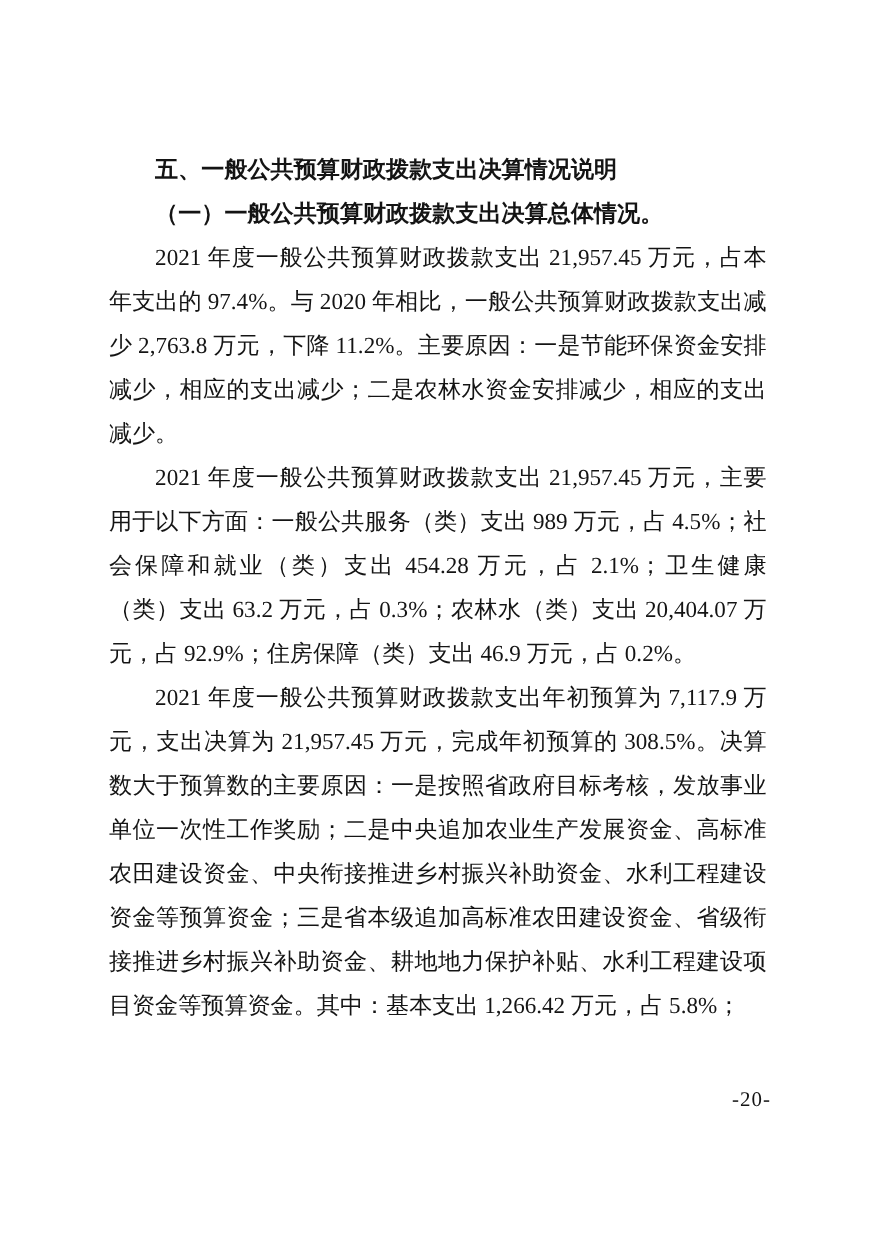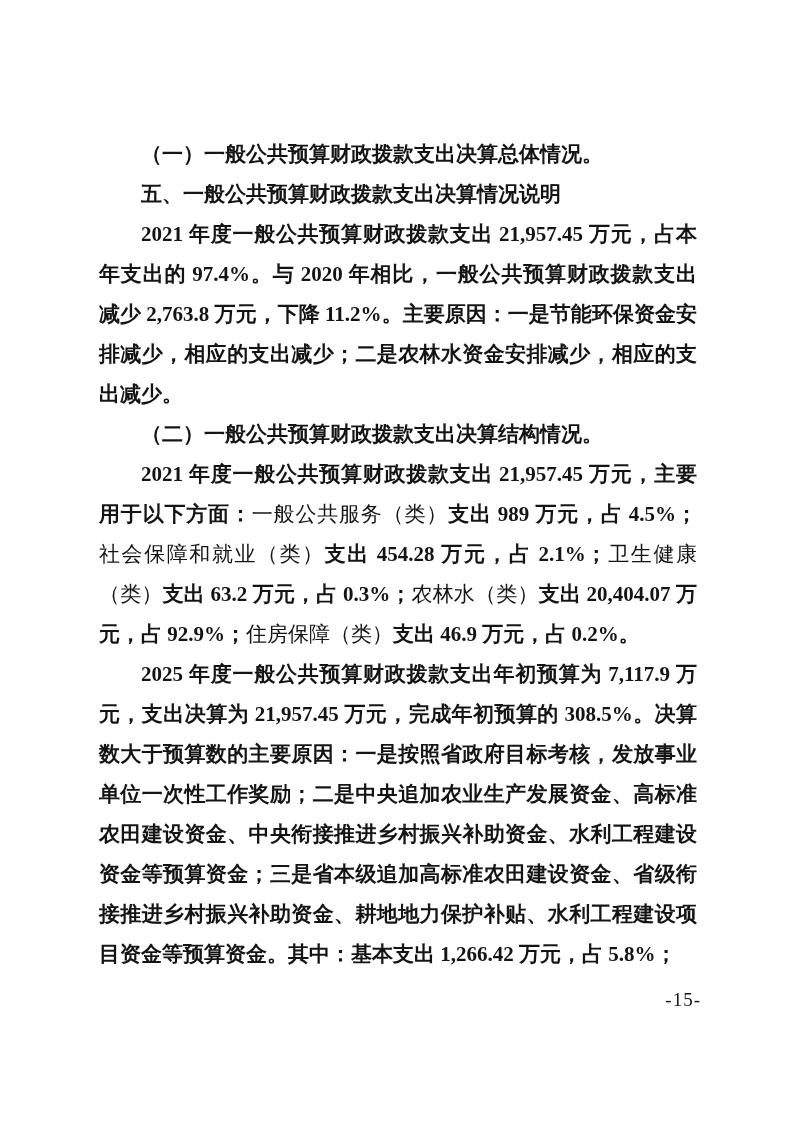--- a/index.html
+++ b/index.html
@@ -28,41 +28,40 @@
   .block {
     text-indent: 2em;
     margin: 0;
     padding: 0;
   }
   .block.heading-1 .run,
   .block.heading-2 .run {
     font-weight: 700;
   }
   .run {
-    font-weight: 700;
+    font-weight: 400;
   }
   .run.bold {
     font-weight: 400;
   }
   .page-number {
     position: absolute;
     top: 988px;
     right: 93px;
     font-size: 19px;
     line-height: 24px;
     letter-spacing: 1px;
     color: #141414;
   }
 </style>
 </head>
 <body>
 
 <div class="page">
   <div class="content">
+      <div class="block heading-1"><span class="run bold">五、一般公共预算财政拨款支出决算情况说明</span></div>
       <div class="block heading-2"><span class="run bold">（一）一般公共预算财政拨款支出决算总体情况。</span></div>
-      <div class="block heading-1"><span class="run bold">五、一般公共预算财政拨款支出决算情况说明</span></div>
       <div class="block paragraph"><span class="run">2021 年度一般公共预算财政拨款支出 21,957.45 万元，占本年支出的 97.4%。与 2020 年相比，一般公共预算财政拨款支出减少 2,763.8 万元，下降 11.2%。主要原因：一是节能环保资金安排减少，相应的支出减少；二是农林水资金安排减少，相应的支出减少。</span></div>
-      <div class="block heading-2"><span class="run bold">（二）一般公共预算财政拨款支出决算结构情况。</span></div>
       <div class="block paragraph"><span class="run">2021 年度一般公共预算财政拨款支出 21,957.45 万元，主要用于以下方面：</span><span class="run bold">一般公共服务（类）</span><span class="run">支出 989 万元，占 4.5%；</span><span class="run bold">社会保障和就业（类）</span><span class="run">支出 454.28 万元，占 2.1%；</span><span class="run bold">卫生健康（类）</span><span class="run">支出 63.2 万元，占 0.3%；</span><span class="run bold">农林水（类）</span><span class="run">支出 20,404.07 万元，占 92.9%；</span><span class="run bold">住房保障（类）</span><span class="run">支出 46.9 万元，占 0.2%。</span></div>
-      <div class="block paragraph"><span class="run">2025 年度一般公共预算财政拨款支出年初预算为 7,117.9 万元，支出决算为 21,957.45 万元，完成年初预算的 308.5%。决算数大于预算数的主要原因：一是按照省政府目标考核，发放事业单位一次性工作奖励；二是中央追加农业生产发展资金、高标准农田建设资金、中央衔接推进乡村振兴补助资金、水利工程建设资金等预算资金；三是省本级追加高标准农田建设资金、省级衔接推进乡村振兴补助资金、耕地地力保护补贴、水利工程建设项目资金等预算资金。其中：基本支出 1,266.42 万元，占 5.8%；</span></div>
+      <div class="block paragraph"><span class="run">2021 年度一般公共预算财政拨款支出年初预算为 7,117.9 万元，支出决算为 21,957.45 万元，完成年初预算的 308.5%。决算数大于预算数的主要原因：一是按照省政府目标考核，发放事业单位一次性工作奖励；二是中央追加农业生产发展资金、高标准农田建设资金、中央衔接推进乡村振兴补助资金、水利工程建设资金等预算资金；三是省本级追加高标准农田建设资金、省级衔接推进乡村振兴补助资金、耕地地力保护补贴、水利工程建设项目资金等预算资金。其中：基本支出 1,266.42 万元，占 5.8%；</span></div>
     </div>
-  <div class="page-number">-15-</div>
+  <div class="page-number">-20-</div>
 </div>
 
 </body></html>

